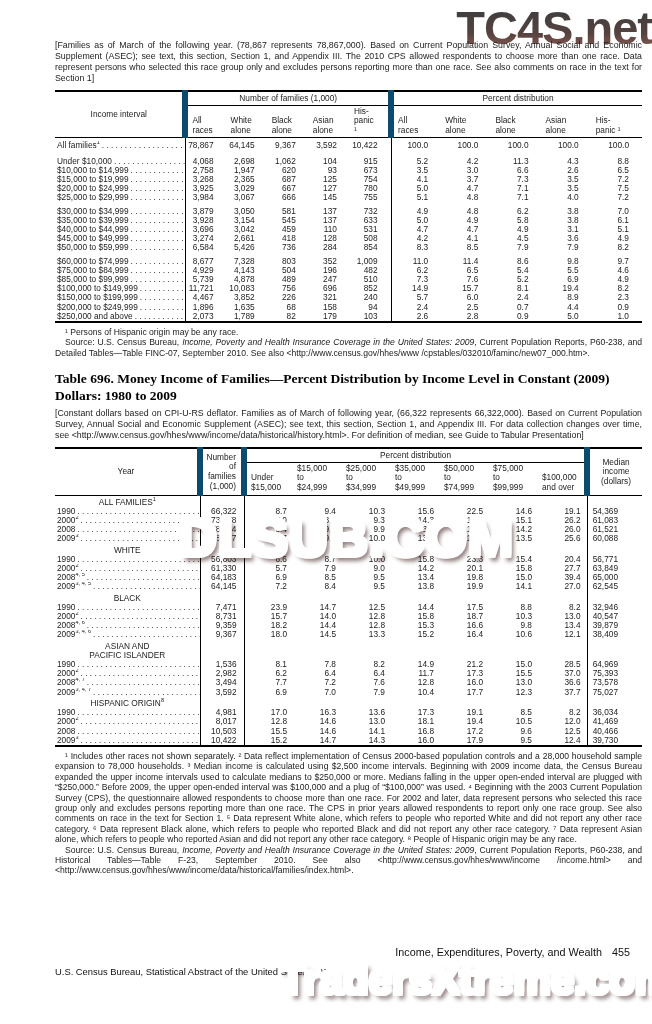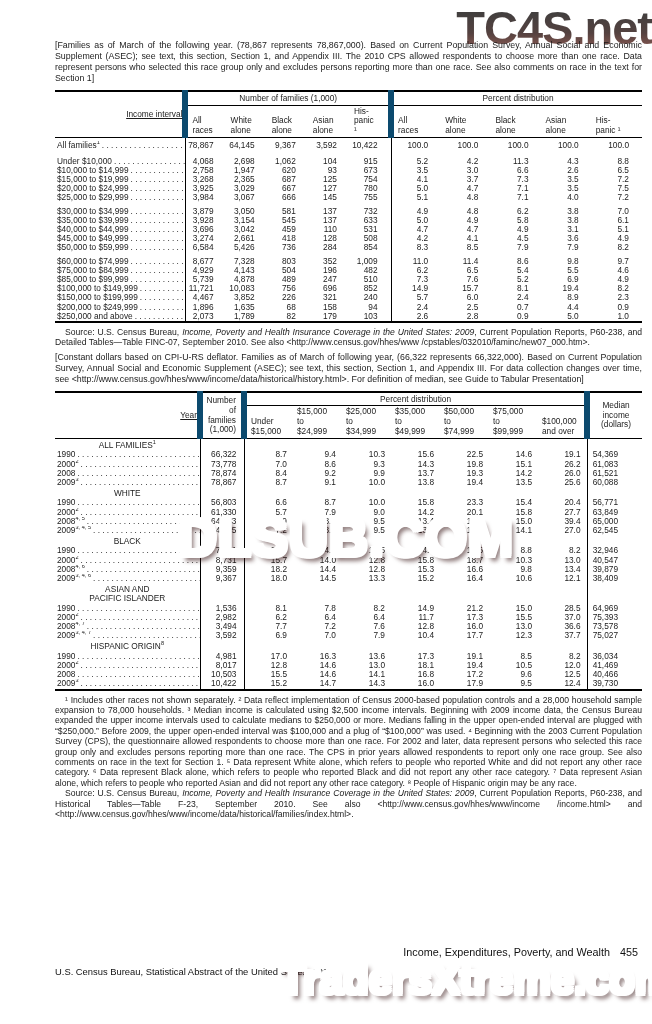--- a/index.html
+++ b/index.html
@@ -13,21 +13,21 @@
   .bracket-note{font-size:8.8px;line-height:11px;margin:4px 0 6px 0;text-align:justify;}
 
   
   table{border-collapse:collapse;table-layout:fixed;width:587px;
         border-top:2px solid #000;border-bottom:2px solid #000;}
   th,td{padding:0;font-weight:normal;font-size:8.3px;line-height:9.2px;vertical-align:bottom;}
   thead th{line-height:9.6px;}
   .bl{border-left:6px solid #0c4a6e;}
   .hb{border-bottom:1px solid #000;}
   .prelines{white-space:pre-line;}
-  .stubh{text-align:right;vertical-align:middle;text-decoration:underline;}
+  .stubh{text-align:center;vertical-align:middle;}
   .grp,.pdh{text-align:center;padding:2px 0 1px 0;}
   .colh{text-align:left;padding:1px 13px 2px 4px;vertical-align:bottom;}
   #t696 .colh{padding-right:6px;}
   .numh{text-align:right;vertical-align:middle;padding-right:5px;}
   .medh{text-align:center;vertical-align:middle;}
 
   #t695 td.num{text-align:right;padding-right:13px;}
   #t696 td.num{text-align:right;padding-right:6px;}
   #t696 td.fam{text-align:right;padding-right:7px;}
   #t696 td.median{text-align:right;padding-right:24px;margin-left:28px;}
@@ -50,21 +50,21 @@
   .dots{flex:1;overflow:hidden;white-space:nowrap;color:#2a2a2a;margin-left:2px;}
   .dots::after{content:" .\00a0.\00a0.\00a0.\00a0.\00a0.\00a0.\00a0.\00a0.\00a0.\00a0.\00a0.\00a0.\00a0.\00a0.\00a0.\00a0.\00a0.\00a0.\00a0.\00a0.\00a0.\00a0.\00a0.\00a0.\00a0.\00a0.\00a0.\00a0.\00a0.\00a0.\00a0.\00a0.\00a0.";font-weight:normal;}
   sup{font-size:5.6px;line-height:0;vertical-align:super;}
 
   
   .fnotes{font-size:8.6px;line-height:10.4px;margin:4px 0 0 0;text-align:justify;}
   .fnotes p{margin:0;text-indent:10px;}
   .it{font-style:italic;}
 
   
-  .footer-right{position:absolute;top:946px;right:14px;z-index:2;font-size:10.8px;color:#111;}
+  .footer-right{position:absolute;top:946px;right:22px;z-index:2;font-size:10.8px;color:#111;}
   .footer-right .pgnum{margin-left:10px;}
   .footer-left{position:absolute;top:966px;left:55px;z-index:2;font-size:9.4px;color:#111;}
 
   
   .wm{position:absolute;font-family:Liberation Sans, sans-serif;font-weight:bold;
       pointer-events:none;white-space:nowrap;}
   .wm-tc4s{top:0px;right:0px;z-index:1;font-size:47px;letter-spacing:-1px;
       color:#3c3c3c;opacity:.92;
       background:linear-gradient(180deg,#2e2e2e 15%,#463230 60%,#8a5047 95%);
       -webkit-background-clip:text;background-clip:text;-webkit-text-fill-color:transparent;}
@@ -455,23 +455,25 @@
             <td class="num">2.6</td>
             <td class="num">2.8</td>
             <td class="num">0.9</td>
             <td class="num">5.0</td>
             <td class="num">1.0</td>
           </tr>
         </tbody>
     </table>
 
     <div class="fnotes">
+      <p>¹ Persons of Hispanic origin may be any race.</p>
       <p><span>Source: U.S. Census Bureau, </span><span class="it">Income, Poverty and Health Insurance Coverage in the United States: 2009</span><span>, Current Population Reports, P60-238, and Detailed Tables—Table FINC-07, September 2010. See also &lt;http://www.census.gov/hhes/www /cpstables/032010/faminc/new07_000.htm&gt;.</span></p>
     </div>
 
+    <p class="tbl-title" style="margin-top:12px;">Table 696. Money Income of Families—Percent Distribution by Income Level in Constant (2009) Dollars: 1980 to 2009</p>
     <p class="bracket-note">[Constant dollars based on CPI-U-RS deflator. Families as of March of following year, (66,322 represents 66,322,000). Based on Current Population Survey, Annual Social and Economic Supplement (ASEC); see text, this section, Section 1, and Appendix III. For data collection changes over time, see &lt;http://www.census.gov/hhes/www/income/data/historical/history.html&gt;. For definition of median, see Guide to Tabular Presentation]</p>
 
     <table id="t696">
       <colgroup>
         <col style="width:145px">
           <col style="width:44px">
         <col style="width:49px">
           <col style="width:49px">
           <col style="width:49px">
           <col style="width:49px">

